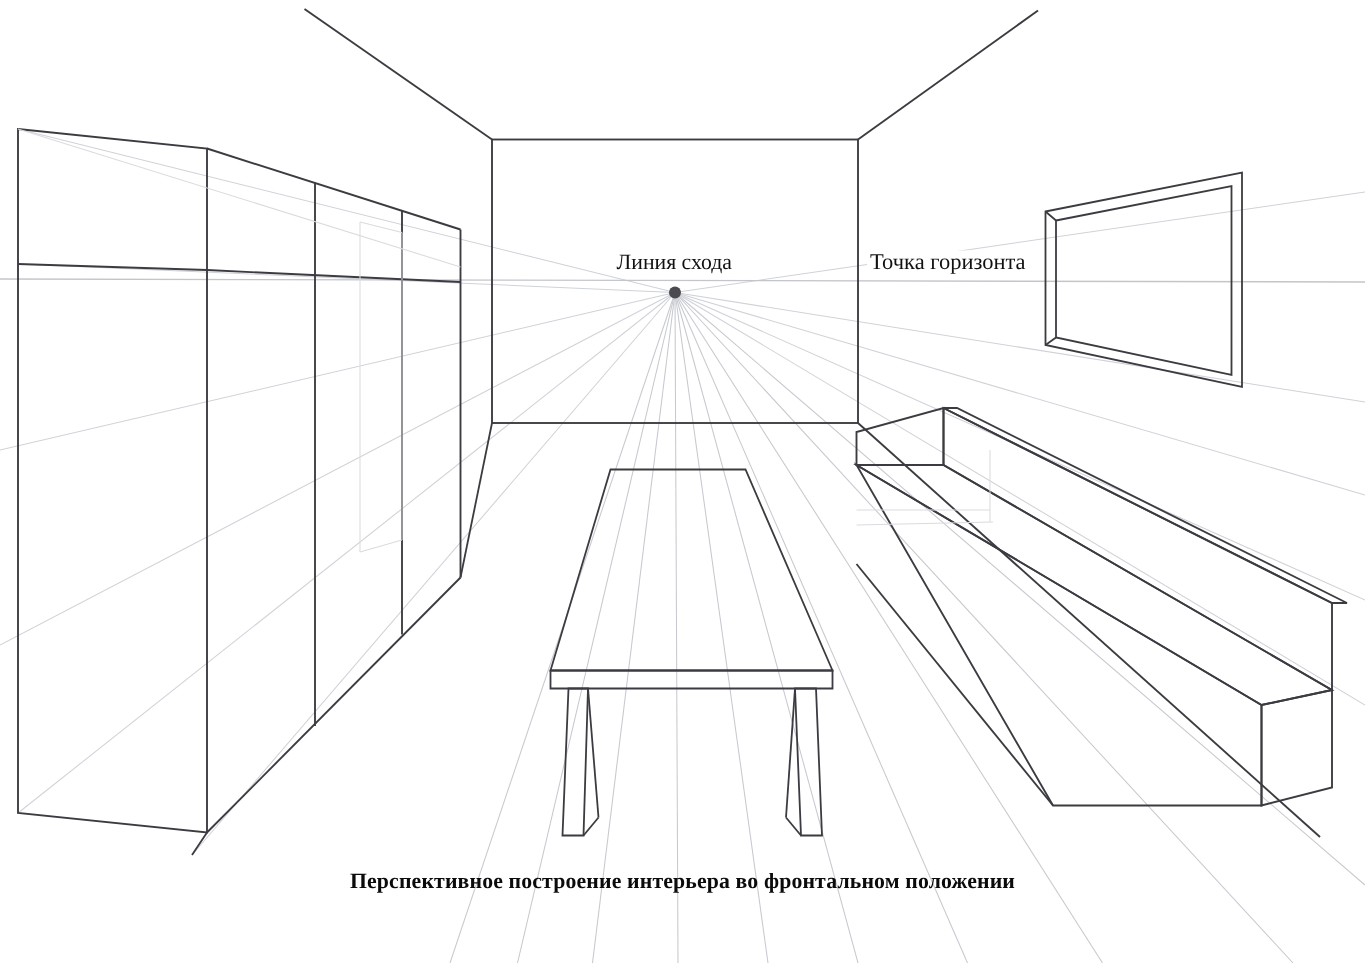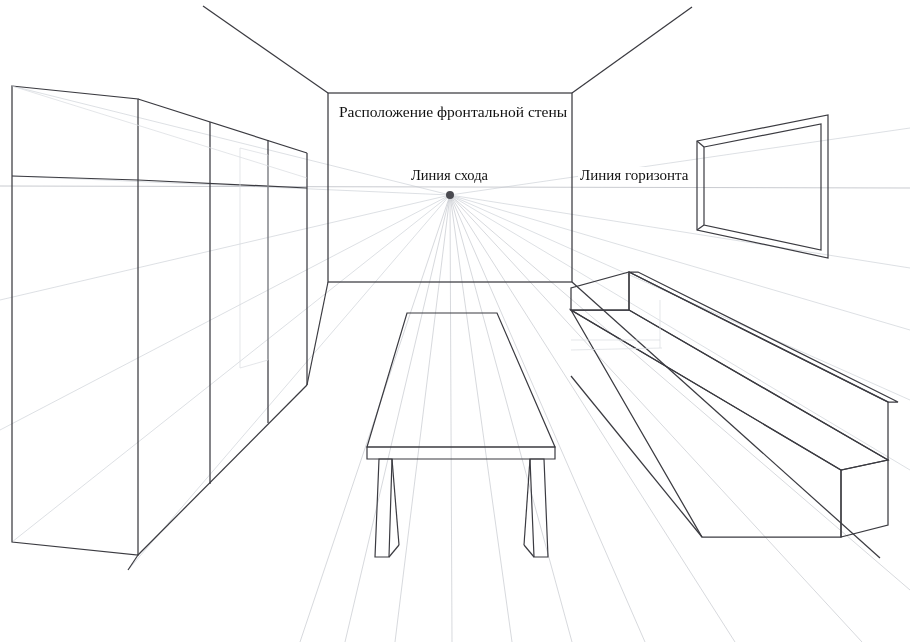--- a/index.html
+++ b/index.html
@@ -186,20 +186,20 @@
       <path d="M 704,147 L 821,124 L 821,250 L 704,225 Z"></path>
 
       <line x1="697" y1="141" x2="704" y2="147"></line>
       <line x1="697" y1="230" x2="704" y2="225"></line>
     </g>
 
     <circle cx="450" cy="195" r="4" fill="#4a4a50"></circle>
 
   </svg>
 
-  <div class="lbl" id="label-front-wall">Расположение фронтальной стены</div>
 
   <div class="lbl" id="label-vanishing-point">Линия схода</div>
 
-  <div class="lbl" id="label-horizon">Линия горизонта</div>
-
+  <div class="lbl" id="label-horizon">Точка горизонта</div>
+
+  <div id="caption">Перспективное построение интерьера во фронтальном положении</div>
 
 </div>
 
 </body></html>

